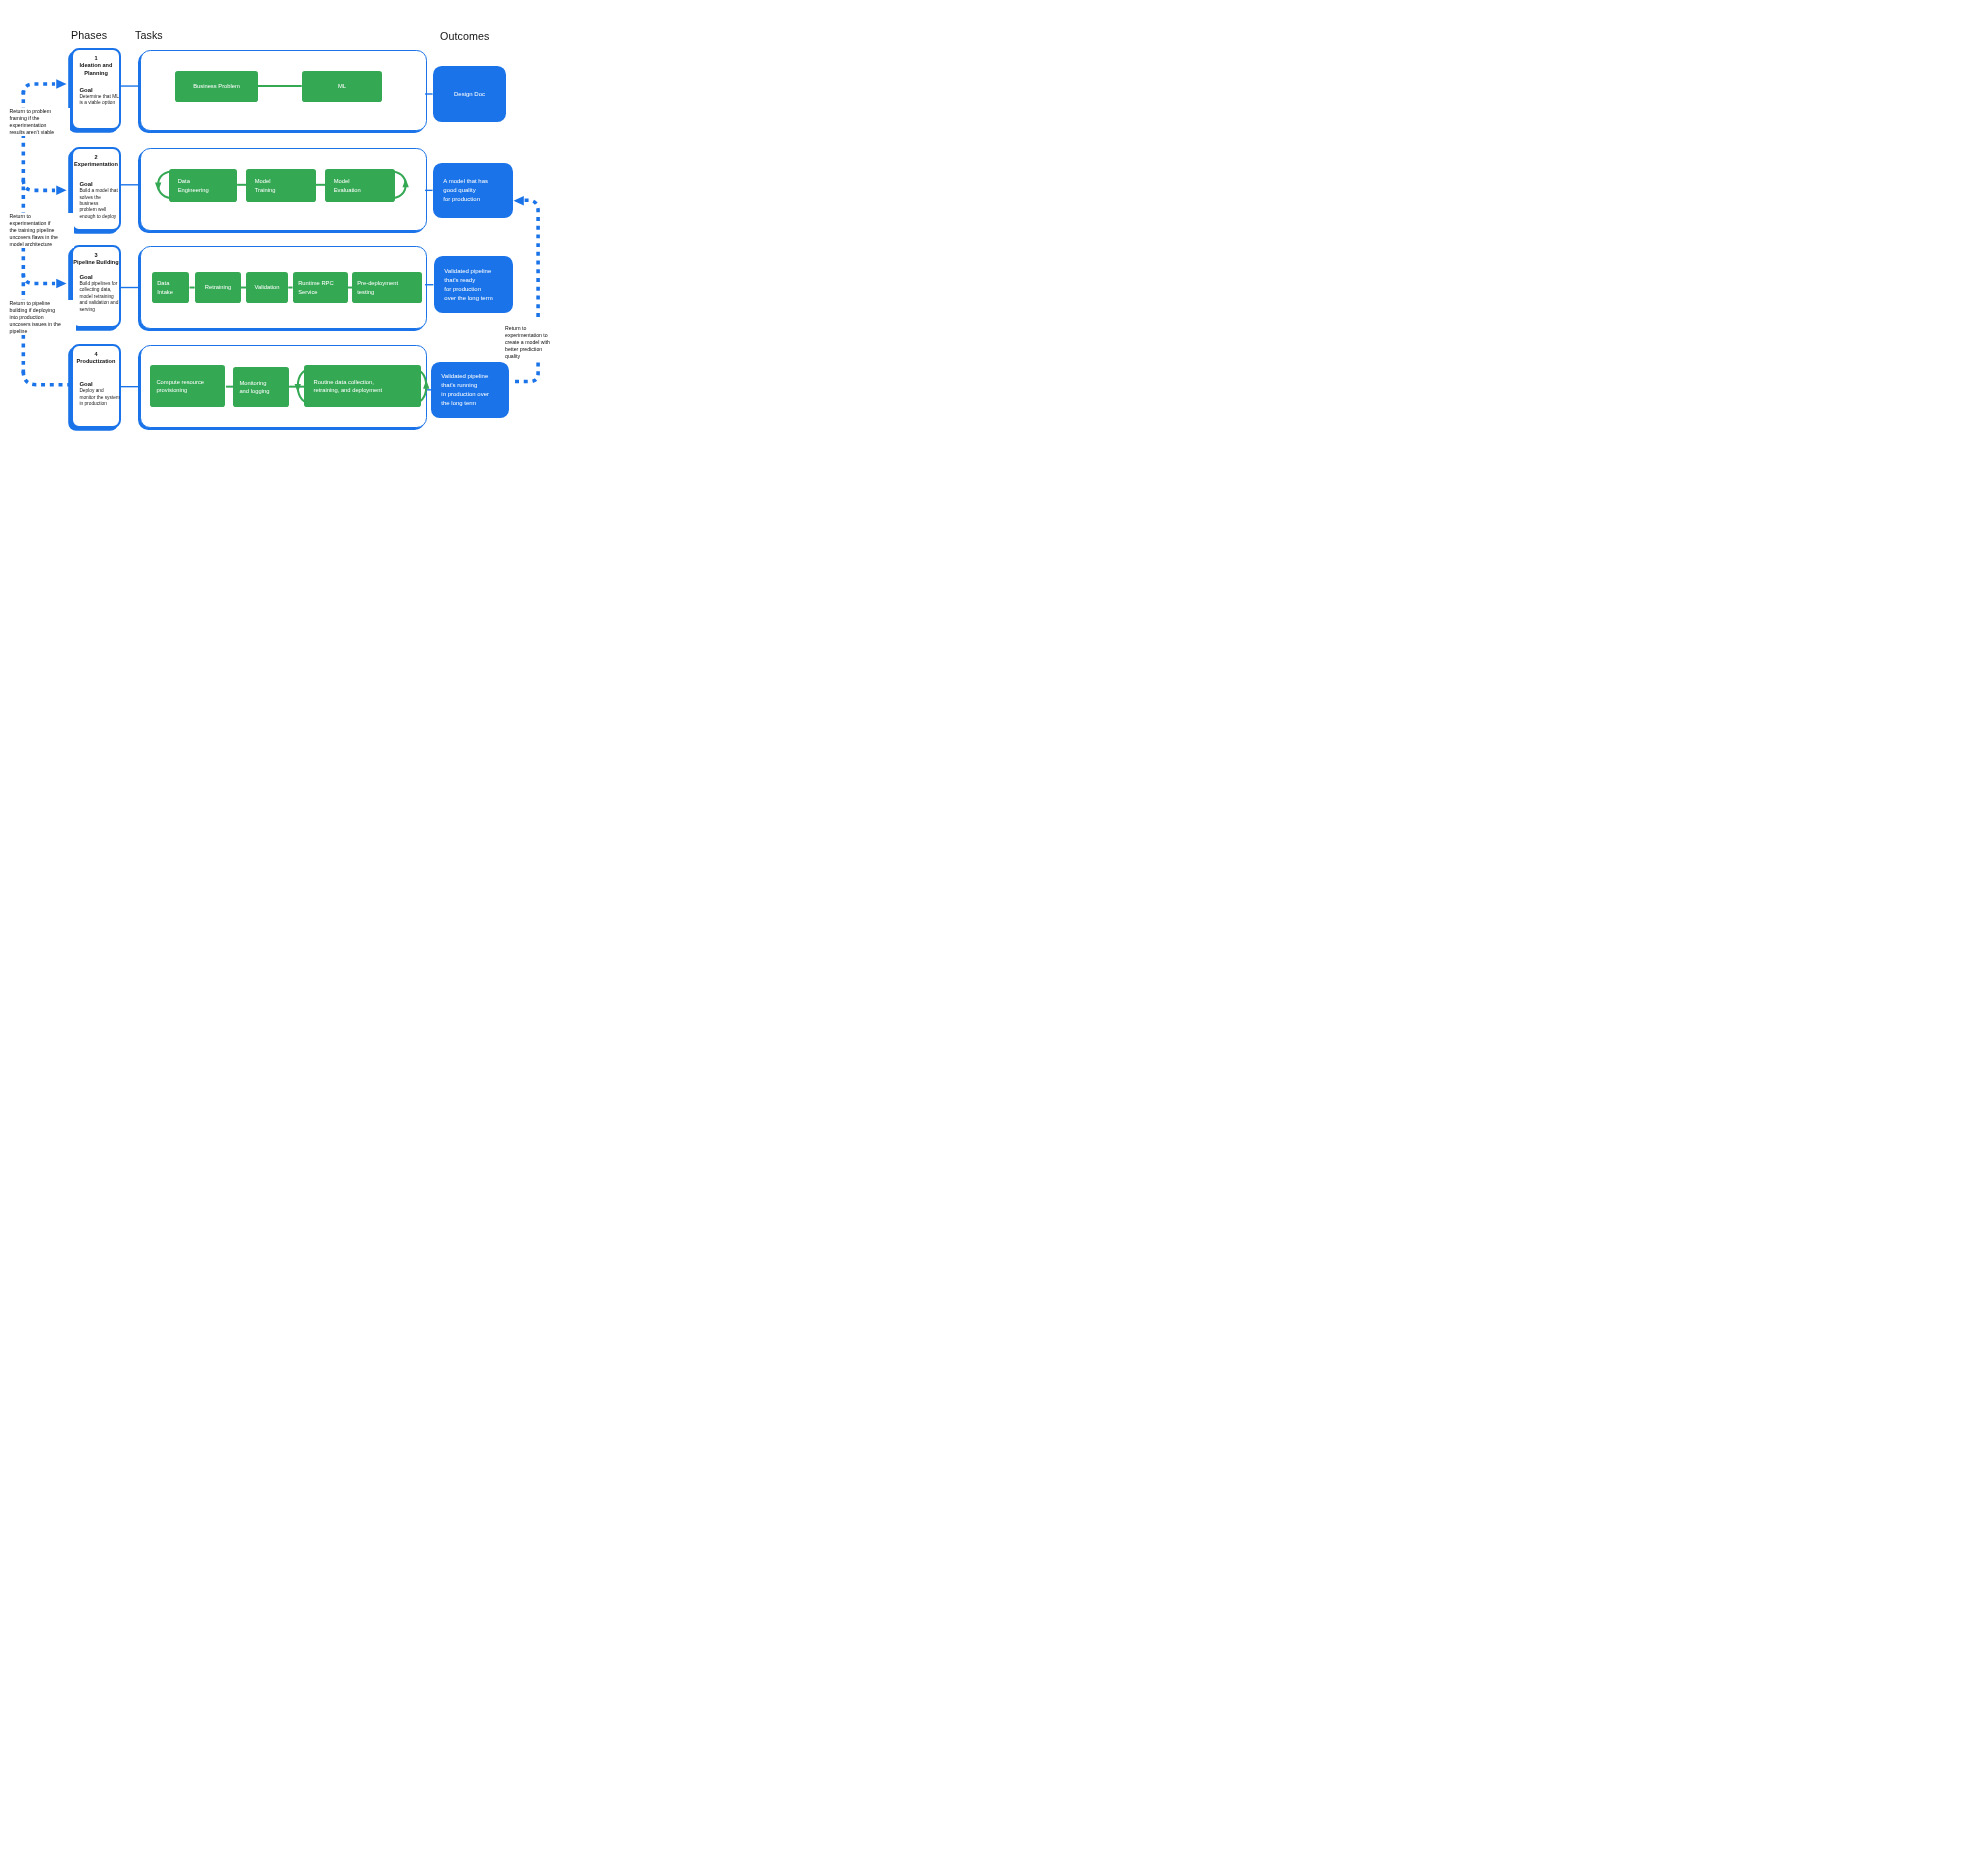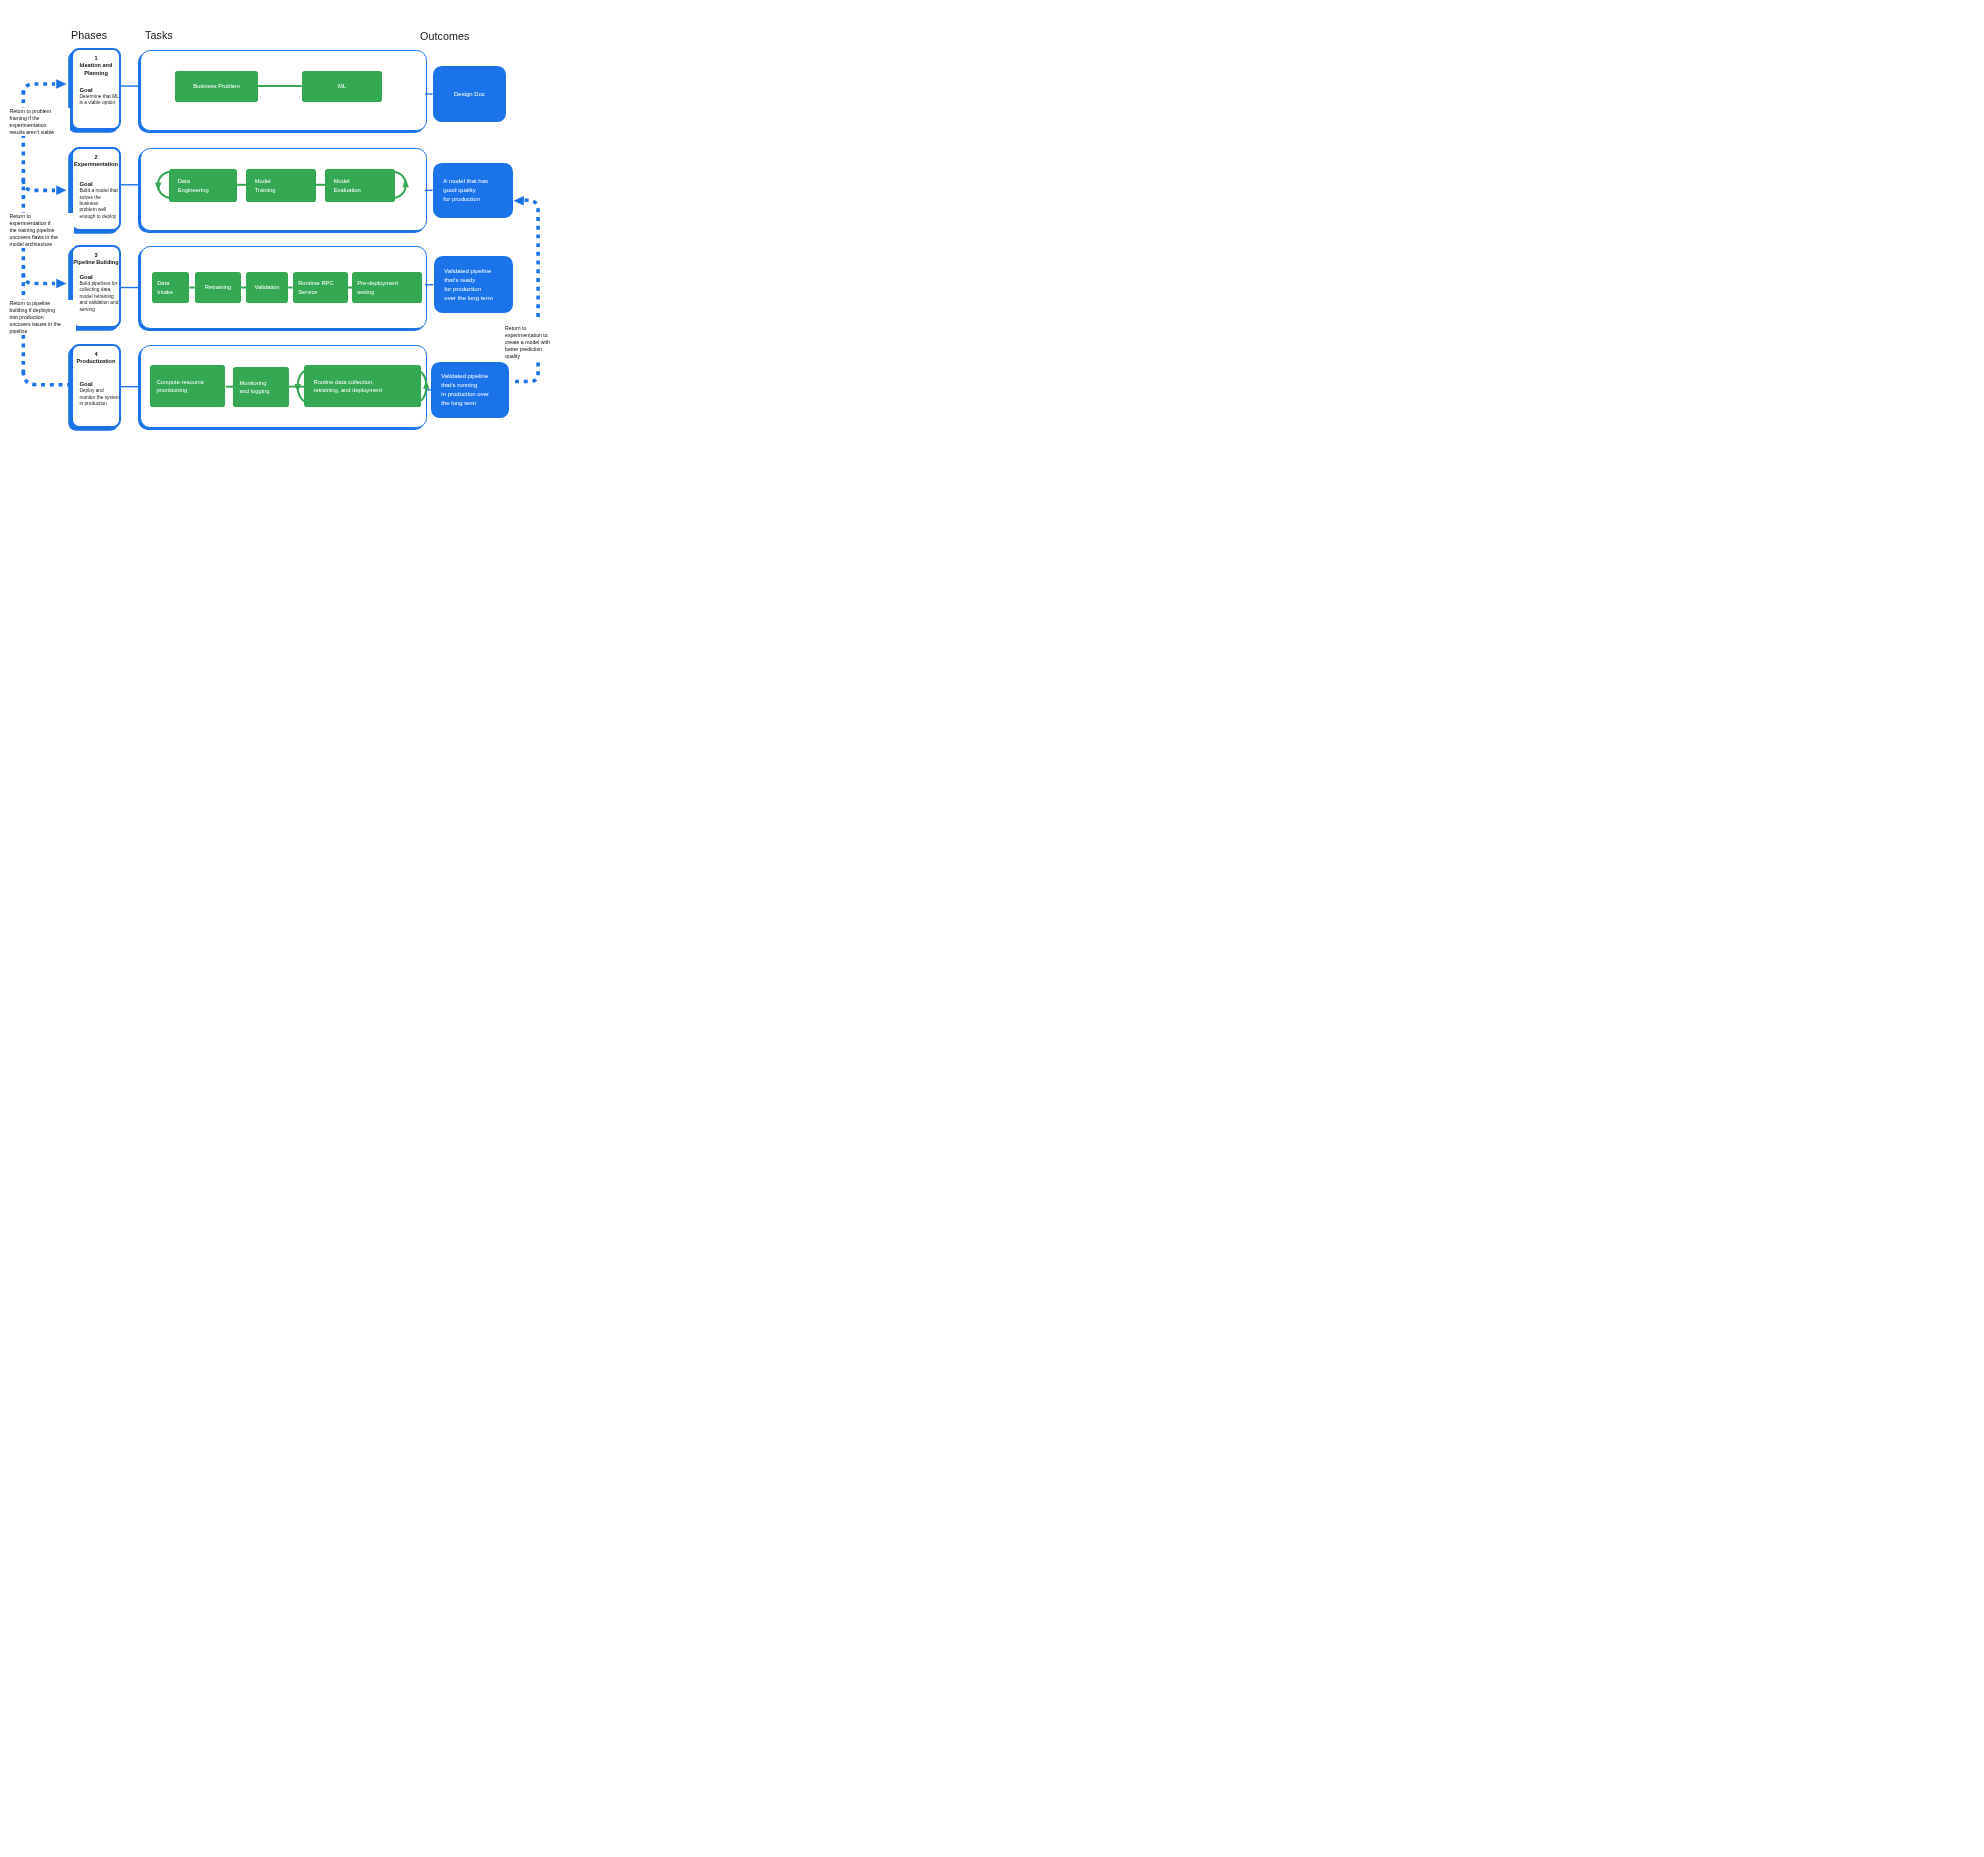--- a/index.html
+++ b/index.html
@@ -57,22 +57,22 @@
       <path d="M1322,505 L1334,505 Q1356,507 1356,532 L1356,806"></path>
       <path d="M1356,914 L1356,942 Q1356,962 1334,962 L1286,962"></path>
     </g>
     <polygon points="141,200 141,224 167,212" fill="#1a73e8"></polygon>
     <polygon points="141,468 141,492 167,480" fill="#1a73e8"></polygon>
     <polygon points="141,703 141,727 167,715" fill="#1a73e8"></polygon>
     <polygon points="1320,494 1320,518 1294,506" fill="#1a73e8"></polygon>
   </svg>
 
   <div class="hdr" style="left:71px;top:29px;">Phases</div>
-  <div class="hdr" style="left:145px;top:29px;">Tasks</div>
-  <div class="hdr" style="left:420px;top:30px;text-align:right;">Outcomes</div>
+  <div class="hdr" style="left:135px;top:29px;">Tasks</div>
+  <div class="hdr" style="left:440px;top:30px;text-align:right;">Outcomes</div>
 
   <div class="panel" style="left:140px;top:50px;width:285px;height:79px;"></div>
   <div class="panel" style="left:140px;top:148px;width:285px;height:81px;"></div>
   <div class="panel" style="left:140px;top:246px;width:285px;height:81px;"></div>
   <div class="panel" style="left:140px;top:345px;width:285px;height:81px;"></div>
 
   <div class="card" style="left:71px;top:48px;width:50px;height:82px;">
     <div class="num">1</div>
     <div class="title">Ideation and
 Planning</div>

